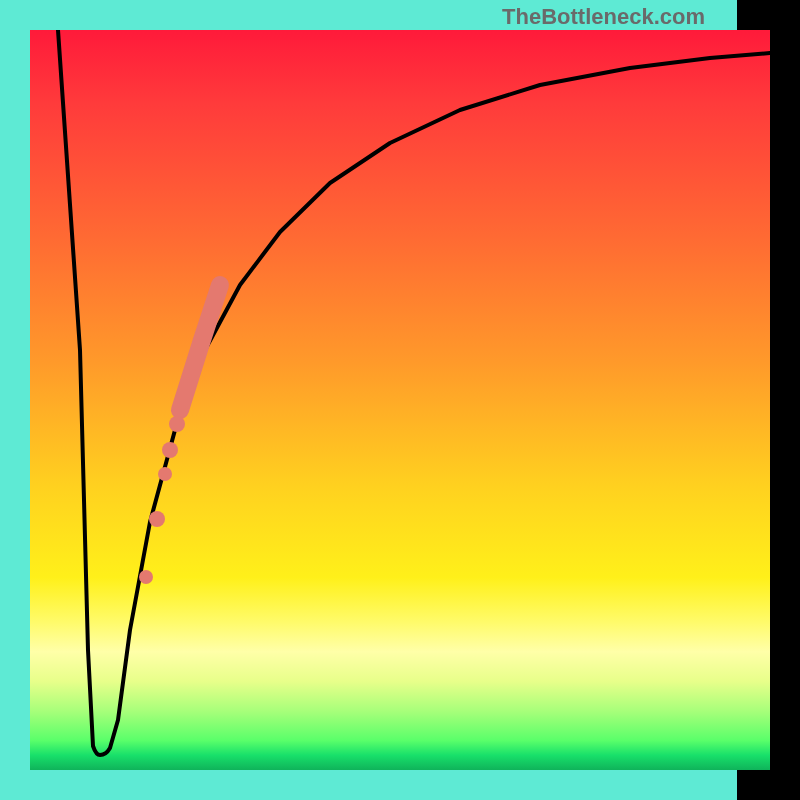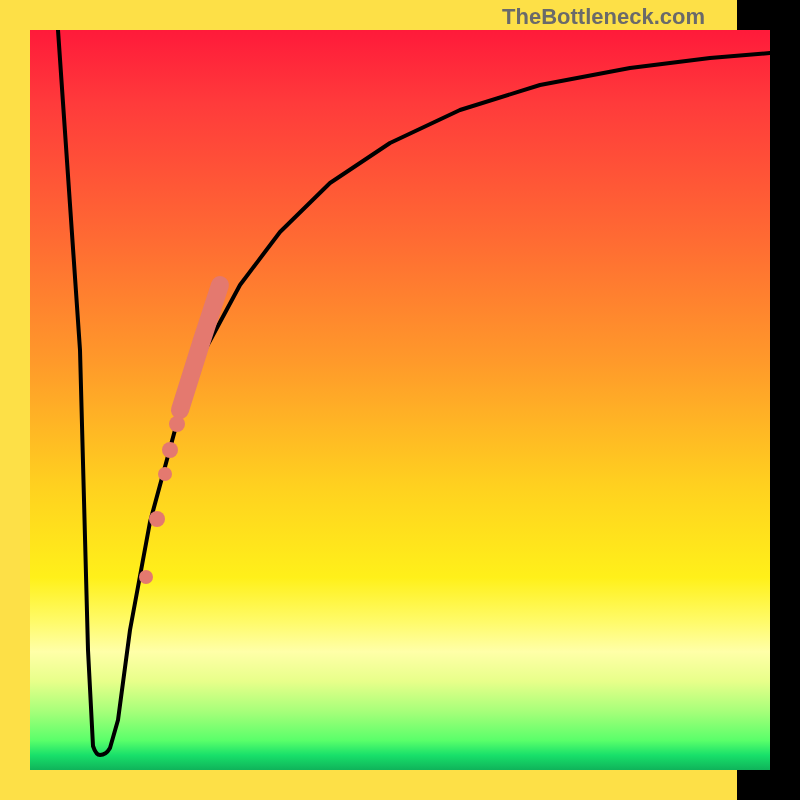--- a/index.html
+++ b/index.html
@@ -9,21 +9,21 @@
     height: 800px;
     overflow: hidden;
     background: #000;
   }
   .frame {
     position: absolute;
     left: 0;
     top: 0;
     width: 737px;
     height: 800px;
-    background: #fde047;
+    background: #5eead4;
   }
   .plot {
     position: absolute;
     left: 30px;
     top: 30px;
     width: 740px;
     height: 740px;
     overflow: hidden;
   }
   .gradient {

